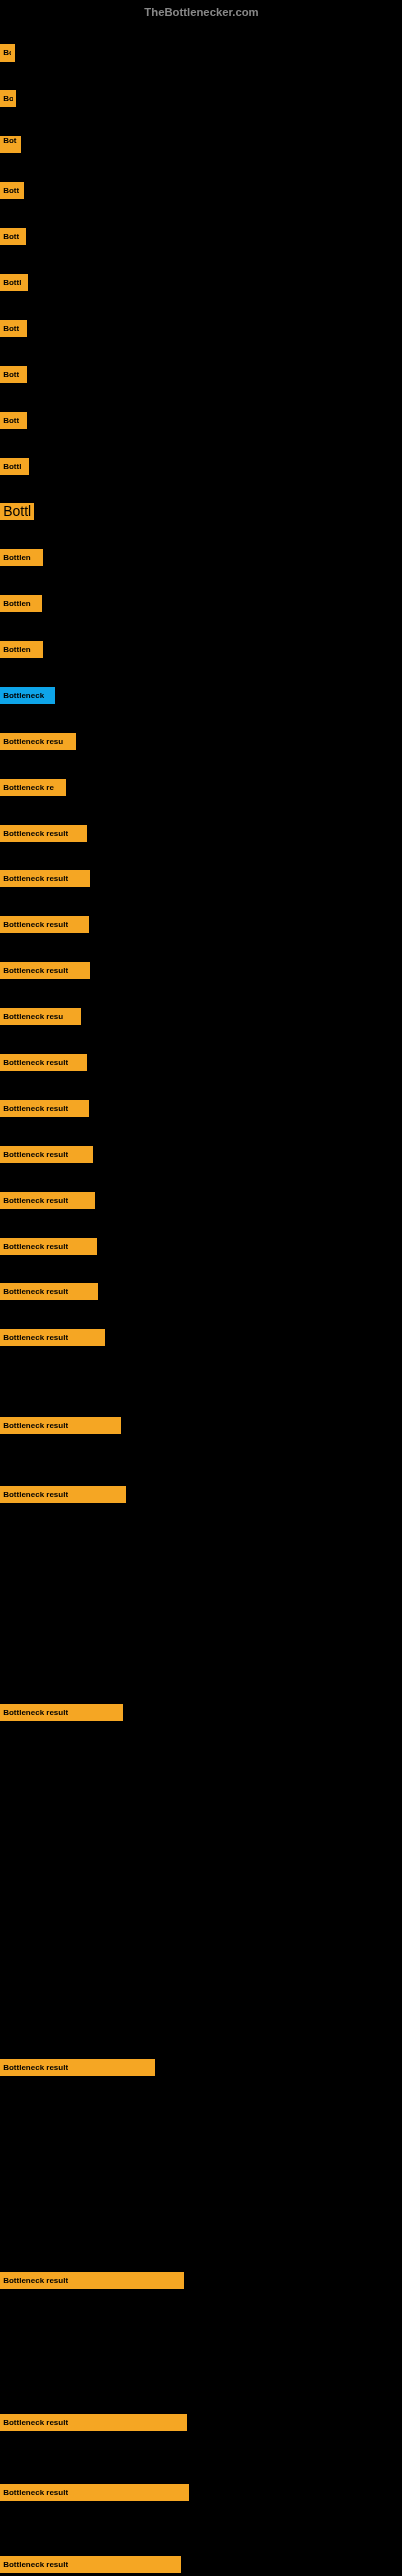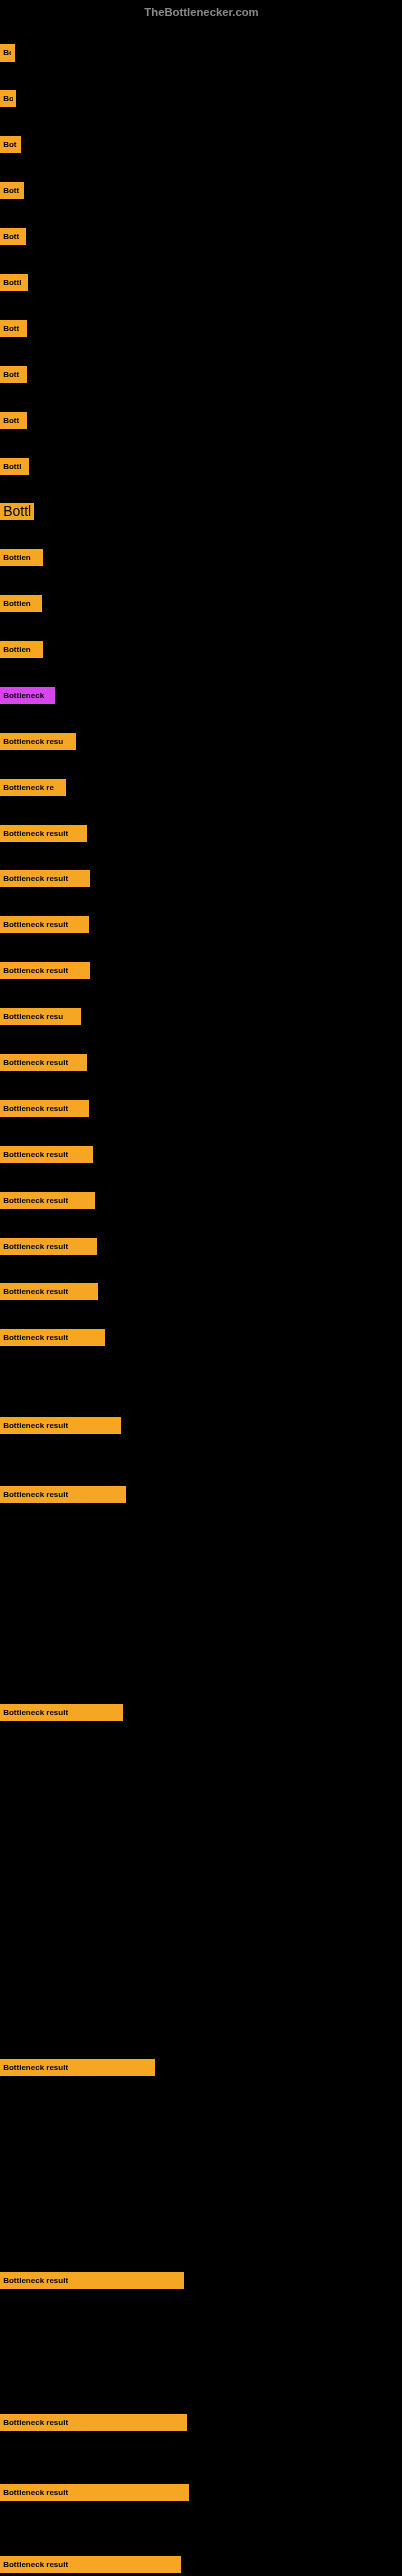--- a/index.html
+++ b/index.html
@@ -27,21 +27,21 @@
 
 <div class="site-title">TheBottlenecker.com</div>
 
 <div id="bars-container" style="position: relative; width: 403px; height: 2576px;">
 <div style="position: absolute; top: 22.5px; left: 0px; background-color: rgb(245, 166, 35); width: 14.5px; height: 17.7px; display: flex; align-items: center; padding: 0px 3.2px;">
       <span style="color: rgb(0, 0, 0); font-size: 8px; font-weight: bold; white-space: nowrap; overflow: hidden;">Bo</span>
     </div>
     <div style="position: absolute; top: 68px; left: 0px; background-color: rgb(245, 166, 35); width: 16px; height: 17.7px; display: flex; align-items: center; padding: 0px 3.2px;">
       <span style="color: rgb(0, 0, 0); font-size: 8px; font-weight: bold; white-space: nowrap; overflow: hidden;">Bo</span>
     </div>
-    <div style="position: absolute; top: 114px; left: 0px; background-color: rgb(245, 166, 35); width: 21px; height: 17.7px; display: flex; align-items: center; padding: 0px 3.2px;">
+    <div style="position: absolute; top: 114px; left: 0px; background-color: rgb(245, 166, 35); width: 21px; height: 17.7px; display: flex; align-items: flex-start; padding: 0px 3.2px;">
       <span style="color: rgb(0, 0, 0); font-size: 8px; font-weight: bold; white-space: nowrap; overflow: hidden;">Bot</span>
     </div>
     <div style="position: absolute; top: 160px; left: 0px; background-color: rgb(245, 166, 35); width: 24px; height: 17.7px; display: flex; align-items: center; padding: 0px 3.2px;">
       <span style="color: rgb(0, 0, 0); font-size: 8px; font-weight: bold; white-space: nowrap; overflow: hidden;">Bott</span>
     </div>
     <div style="position: absolute; top: 206px; left: 0px; background-color: rgb(245, 166, 35); width: 26px; height: 17.7px; display: flex; align-items: center; padding: 0px 3.2px;">
       <span style="color: rgb(0, 0, 0); font-size: 8px; font-weight: bold; white-space: nowrap; overflow: hidden;">Bott</span>
     </div>
     <div style="position: absolute; top: 252px; left: 0px; background-color: rgb(245, 166, 35); width: 28px; height: 17.7px; display: flex; align-items: center; padding: 0px 3.2px;">
       <span style="color: rgb(0, 0, 0); font-size: 8px; font-weight: bold; white-space: nowrap; overflow: hidden;">Bottl</span>
@@ -63,21 +63,21 @@
     </div>
     <div style="position: absolute; top: 527px; left: 0px; background-color: rgb(245, 166, 35); width: 43px; height: 17.7px; display: flex; align-items: center; padding: 0px 3.2px;">
       <span style="color: rgb(0, 0, 0); font-size: 8px; font-weight: bold; white-space: nowrap; overflow: hidden;">Bottlen</span>
     </div>
     <div style="position: absolute; top: 573px; left: 0px; background-color: rgb(245, 166, 35); width: 42px; height: 17.7px; display: flex; align-items: center; padding: 0px 3.2px;">
       <span style="color: rgb(0, 0, 0); font-size: 8px; font-weight: bold; white-space: nowrap; overflow: hidden;">Bottlen</span>
     </div>
     <div style="position: absolute; top: 619px; left: 0px; background-color: rgb(245, 166, 35); width: 43px; height: 17.7px; display: flex; align-items: center; padding: 0px 3.2px;">
       <span style="color: rgb(0, 0, 0); font-size: 8px; font-weight: bold; white-space: nowrap; overflow: hidden;">Bottlen</span>
     </div>
-    <div style="position: absolute; top: 665px; left: 0px; background-color: #d946ef; width: 55px; height: 17.7px; display: flex; align-items: center; padding: 0px 3.2px;">
+    <div style="position: absolute; top: 665px; left: 0px; background-color: #0ea5e9; width: 55px; height: 17.7px; display: flex; align-items: center; padding: 0px 3.2px;">
       <span style="color: rgb(0, 0, 0); font-size: 8px; font-weight: bold; white-space: nowrap; overflow: hidden;">Bottleneck</span>
     </div>
     <div style="position: absolute; top: 711px; left: 0px; background-color: rgb(245, 166, 35); width: 76px; height: 17.7px; display: flex; align-items: center; padding: 0px 3.2px;">
       <span style="color: rgb(0, 0, 0); font-size: 8px; font-weight: bold; white-space: nowrap; overflow: hidden;">Bottleneck resu</span>
     </div>
     <div style="position: absolute; top: 757px; left: 0px; background-color: rgb(245, 166, 35); width: 66px; height: 17.7px; display: flex; align-items: center; padding: 0px 3.2px;">
       <span style="color: rgb(0, 0, 0); font-size: 8px; font-weight: bold; white-space: nowrap; overflow: hidden;">Bottleneck re</span>
     </div>
     <div style="position: absolute; top: 803px; left: 0px; background-color: rgb(245, 166, 35); width: 87px; height: 17.7px; display: flex; align-items: center; padding: 0px 3.2px;">
       <span style="color: rgb(0, 0, 0); font-size: 8px; font-weight: bold; white-space: nowrap; overflow: hidden;">Bottleneck result</span>

